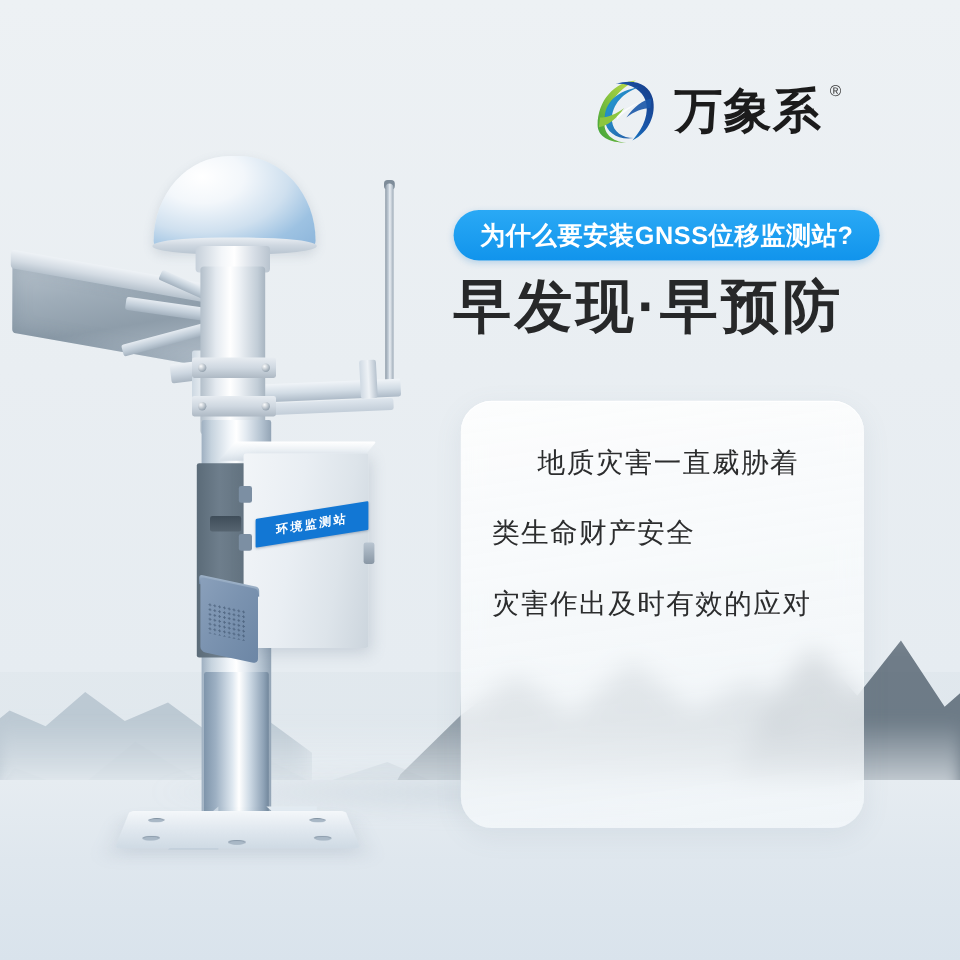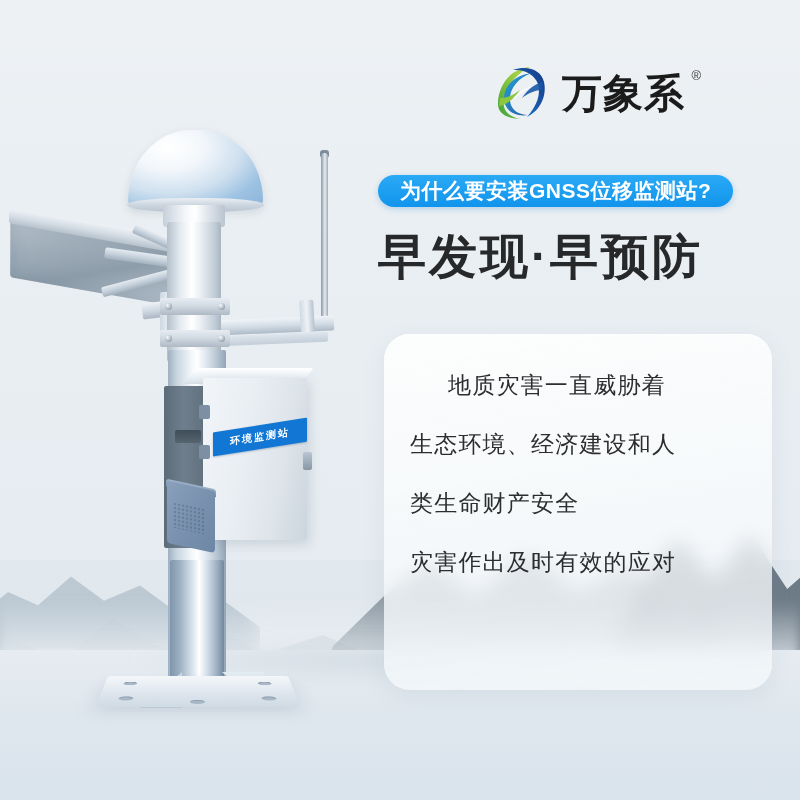--- a/index.html
+++ b/index.html
@@ -423,21 +423,21 @@
     right: -17px; top: -4px;
     font-size: 13px;
     font-weight: 400;
     color: #3a3a3a;
   }
 
   
   .pill {
     position: absolute;
     left: 8px; top: 175px;
-    height: 32px;
+    height: 42px;
     padding: 0 22px;
     background: linear-gradient(180deg, #2aa9f5 0%, #1194ec 100%);
     border-radius: 21px;
     display: flex;
     align-items: center;
     color: #ffffff;
     font-size: 21px;
     font-weight: 700;
     letter-spacing: .5px;
     white-space: nowrap;
@@ -453,21 +453,21 @@
     color: #272829;
     letter-spacing: 3px;
     white-space: nowrap;
     line-height: 1.18;
   }
 
   
   .card {
     position: absolute;
     left: 14px; top: 334px;
-    width: 388px; height: 356px;
+    width: 336px; height: 356px;
     border-radius: 26px;
     background: linear-gradient(172deg, rgba(255,255,255,.86) 0%, rgba(250,252,253,.80) 42%, rgba(244,248,251,.74) 100%);
     backdrop-filter: blur(10px);
     -webkit-backdrop-filter: blur(10px);
     box-shadow: 0 6px 22px rgba(110,130,150,.10), inset 0 1px 0 rgba(255,255,255,.85);
     padding: 40px 26px 30px 26px;
   }
   .card-body { }
   .card-line {
     font-size: 23px;
@@ -608,21 +608,20 @@
 
     <div class="pill">
       <span>为什么要安装GNSS位移监测站?</span>
     </div>
 
     <div class="headline">早发现·早预防</div>
 
     <div class="card">
       <div class="card-body">
         <div class="card-line indent-1">地质灾害一直威胁着</div>
-        <div class="card-line indent-2">生态环境、经济建设和人</div>
         <div class="card-line indent-3">类生命财产安全</div>
         <div class="card-line indent-5">灾害作出及时有效的应对</div>
       </div>
     </div>
 
   </div>
 
 </div>
 
 </body></html>

